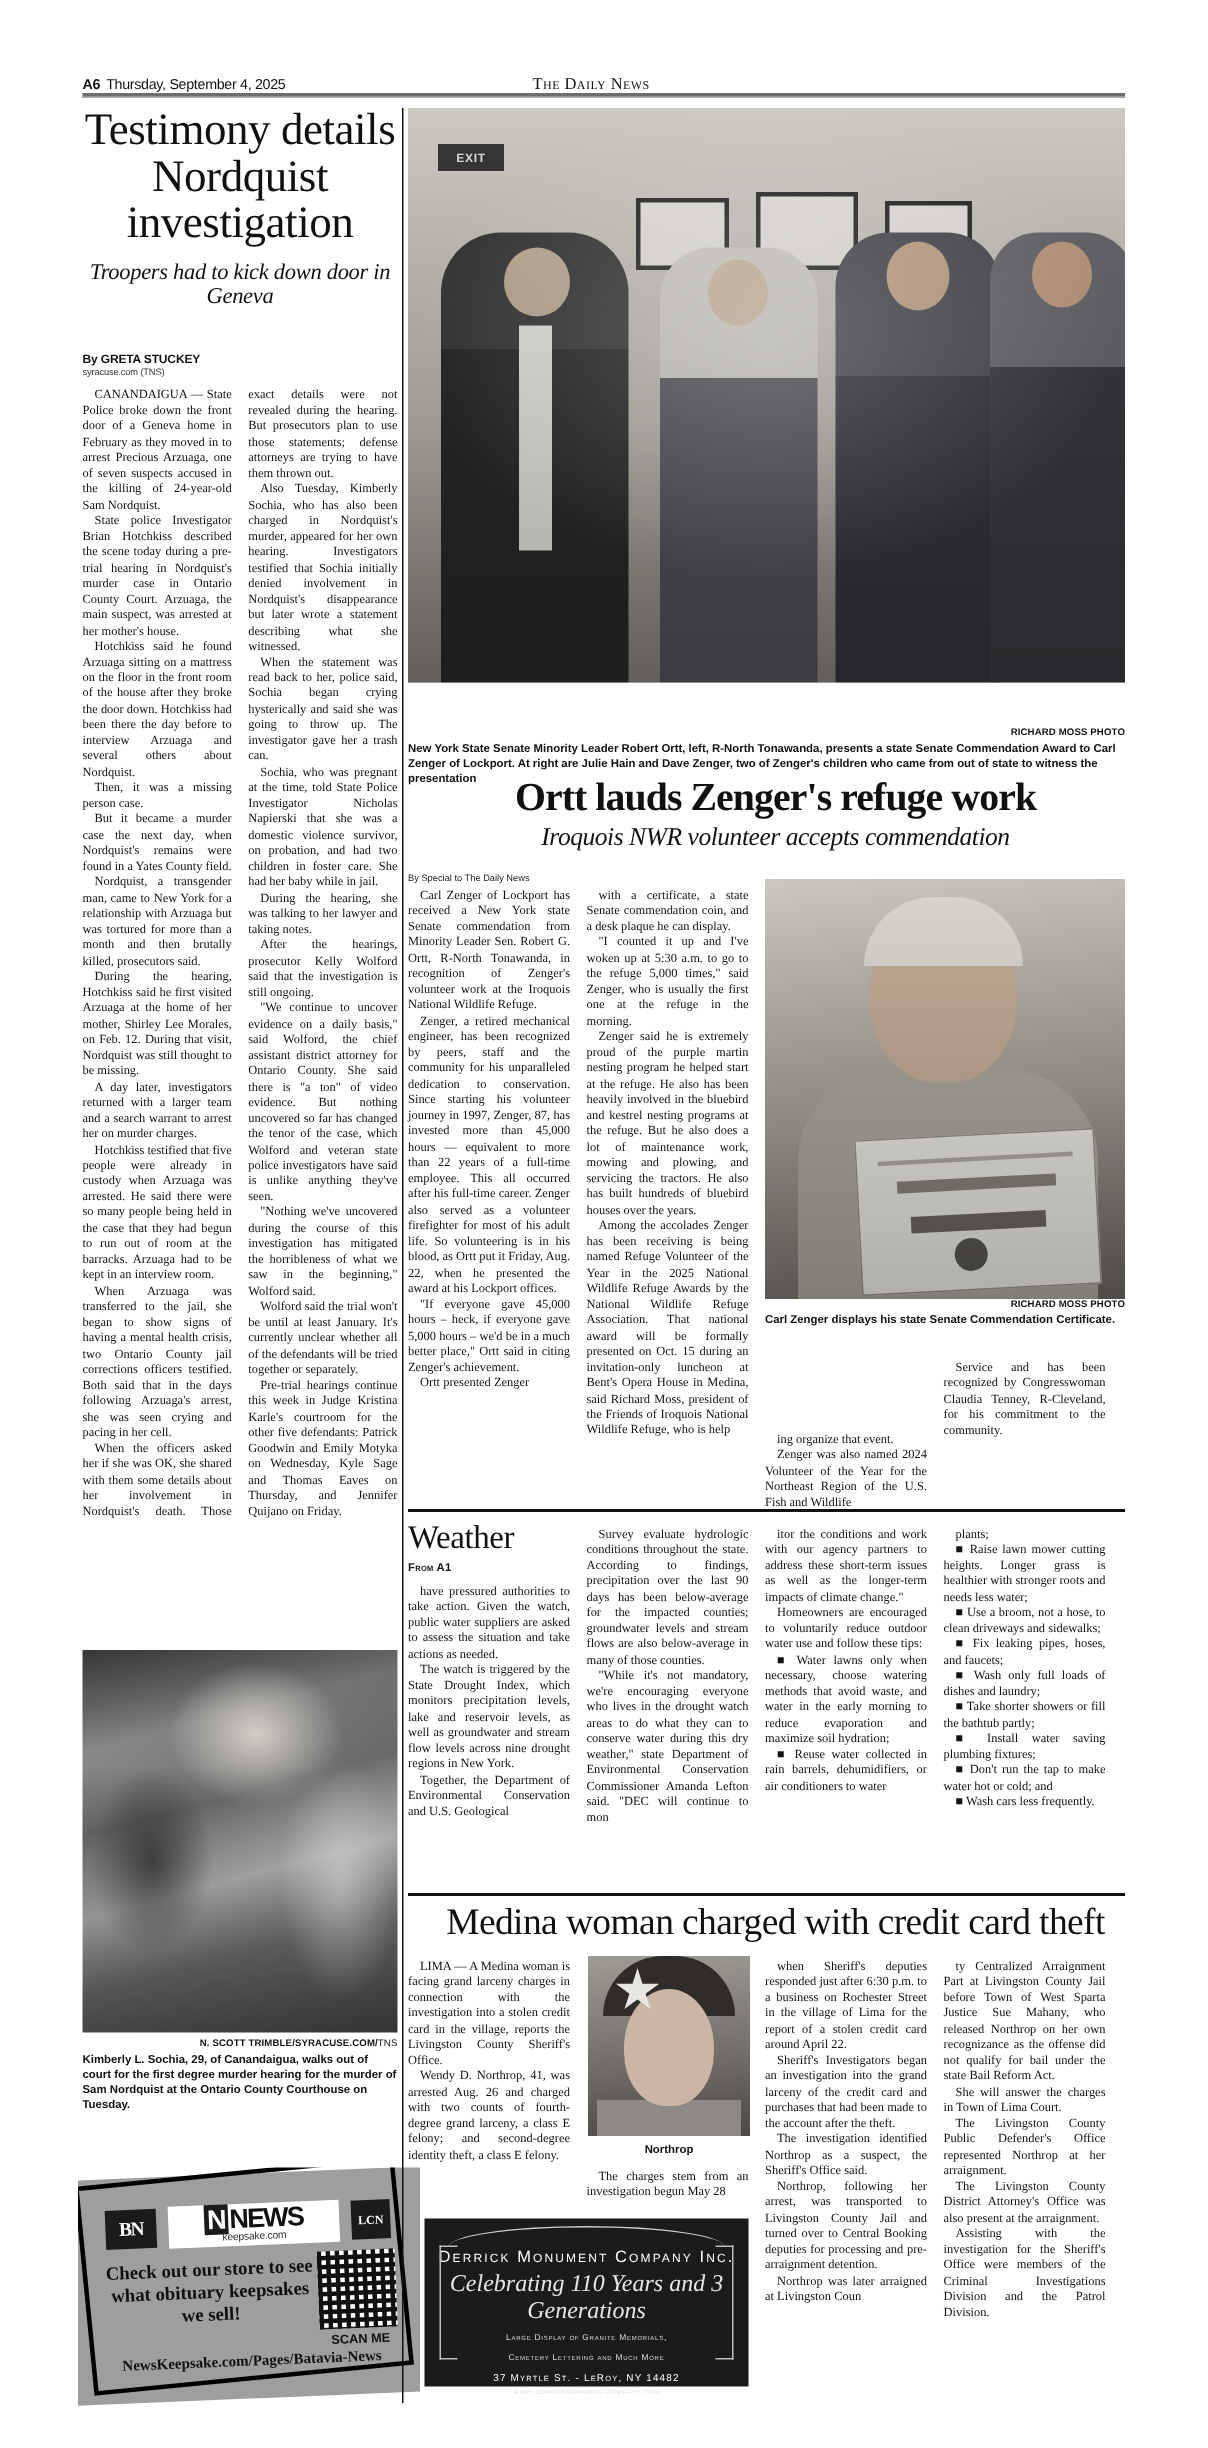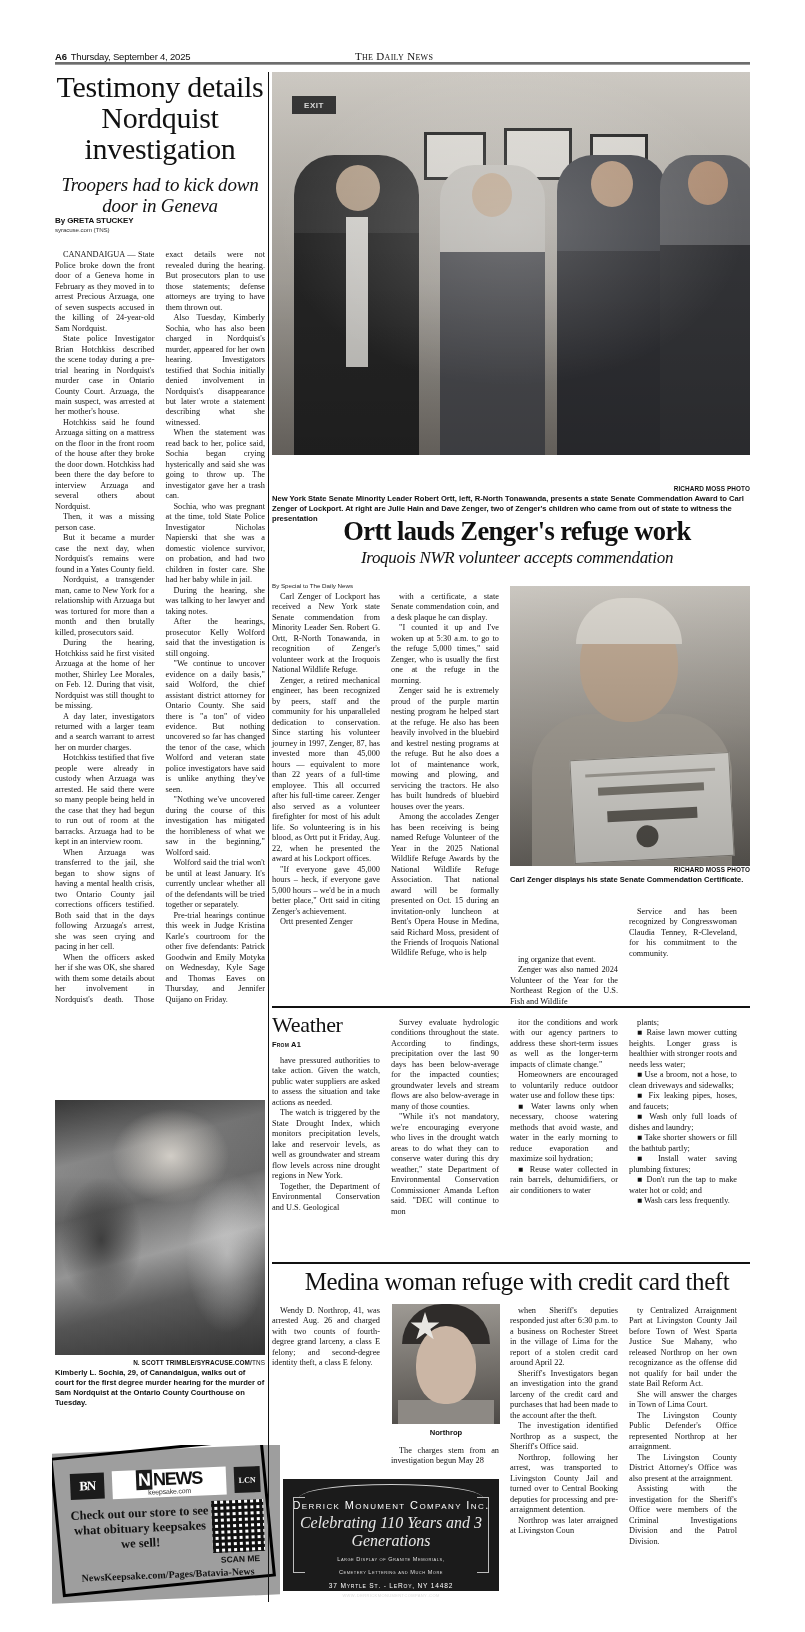--- a/index.html
+++ b/index.html
@@ -39,33 +39,33 @@
   
   .leftcol { position:absolute; left:55px; top:72px; width:210px; }
 
   .hl-main {
     font-family:"Liberation Serif", serif;
     font-size:30px; line-height:1.03; text-align:center;
     font-weight:normal; letter-spacing:-0.3px; margin:0;
   }
   .hl-deck {
     font-family:"Liberation Serif", serif;
-    font-style:italic; font-size:19px; line-height:1.12;
+    font-style:italic; font-size:15px; line-height:1.12;
     text-align:center; margin-top:9px; letter-spacing:-0.2px;
   }
   .byline {
     font-family:"Liberation Sans", sans-serif;
-    font-weight:bold; font-size:8px; margin-top:0; letter-spacing:-0.1px;
+    font-weight:bold; font-size:8px; margin-top:28px; letter-spacing:-0.1px;
   }
   .byline-sub {
     font-family:"Liberation Sans", sans-serif;
     font-size:6.2px; color:#333; margin-top:1px; letter-spacing:-0.1px;
   }
 
-  .body2 { column-count:2; column-gap:11px; margin-top:17px; }
+  .body2 { column-count:2; column-gap:11px; margin-top:6px; }
   .body2 p, .bodycol p {
     margin:0; font-size:8.3px; line-height:1.265;
     text-align:justify; text-indent:8px;
     font-family:"Liberation Serif", serif;
     -webkit-hyphens:auto; hyphens:auto;
   }
   .body2 p.first, .bodycol p.first { text-indent:8px; }
 
   
   .photo-sochia {
@@ -402,31 +402,32 @@
       <p>■ Use a broom, not a hose, to clean driveways and sidewalks;</p>
       <p>■ Fix leaking pipes, hoses, and faucets;</p>
       <p>■ Wash only full loads of dishes and laundry;</p>
       <p>■ Take shorter showers or fill the bathtub partly;</p>
       <p>■ Install water saving plumbing fixtures;</p>
       <p>■ Don't run the tap to make water hot or cold; and</p>
       <p>■ Wash cars less frequently.</p>
     </div>
 
   <div class="medina-rule"></div>
-  <div class="medina-hl">Medina woman refuge with credit card theft</div>
+  <div class="medina-hl">Medina woman charged with credit card theft</div>
 
   <div class="photo-northrop">
     <div class="pn-body"></div>
     <div class="pn-hair"></div>
     <div class="pn-face"></div>
     <div class="pn-badge"></div>
   </div>
   <div class="northrop-cap">Northrop</div>
 
   <div class="bodycol" style="left:272px;top:1306px;width:108px;" id="m1">
+      <p class="first">LIMA — A Medina woman is facing grand larceny charges in connection with the investigation into a stolen credit card in the village, reports the Livingston County Sheriff's Office.</p>
       <p>Wendy D. Northrop, 41, was arrested Aug. 26 and charged with two counts of fourth-degree grand larceny, a class E felony; and second-degree identity theft, a class E felony.</p>
     </div>
   <div class="bodycol" style="left:391px;top:1446px;width:108px;" id="m2">
       <p class="first">The charges stem from an investigation begun May 28</p>
     </div>
   <div class="bodycol" style="left:510px;top:1306px;width:108px;" id="m3">
       <p class="first">when Sheriff's deputies responded just after 6:30 p.m. to a business on Rochester Street in the village of Lima for the report of a stolen credit card around April 22.</p>
       <p>Sheriff's Investigators began an investigation into the grand larceny of the credit card and purchases that had been made to the account after the theft.</p>
       <p>The investigation identified Northrop as a suspect, the Sheriff's Office said.</p>
       <p>Northrop, following her arrest, was transported to Livingston County Jail and turned over to Central Booking deputies for processing and pre-arraignment detention.</p>

